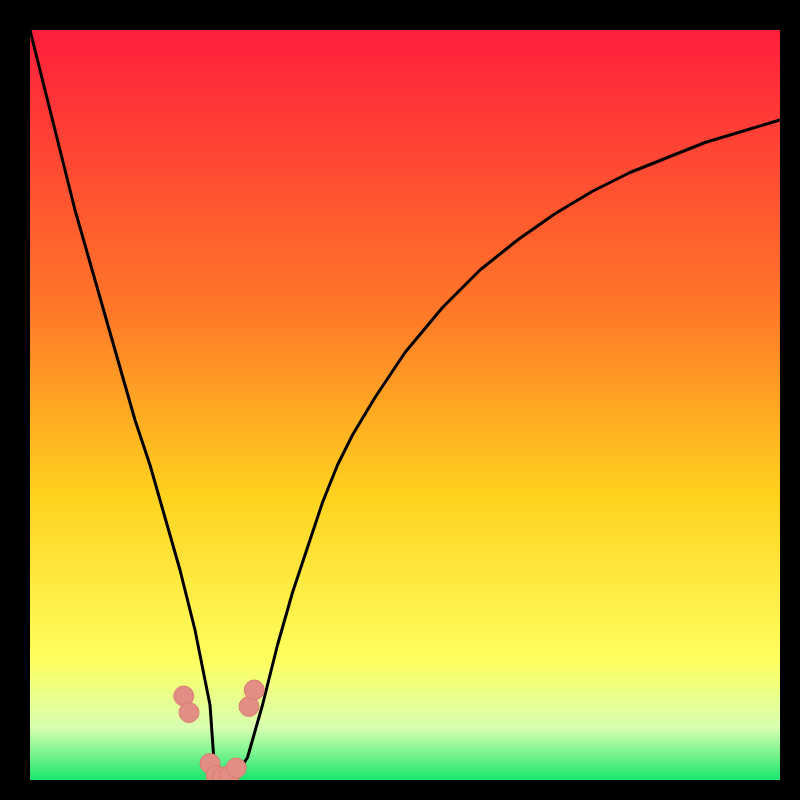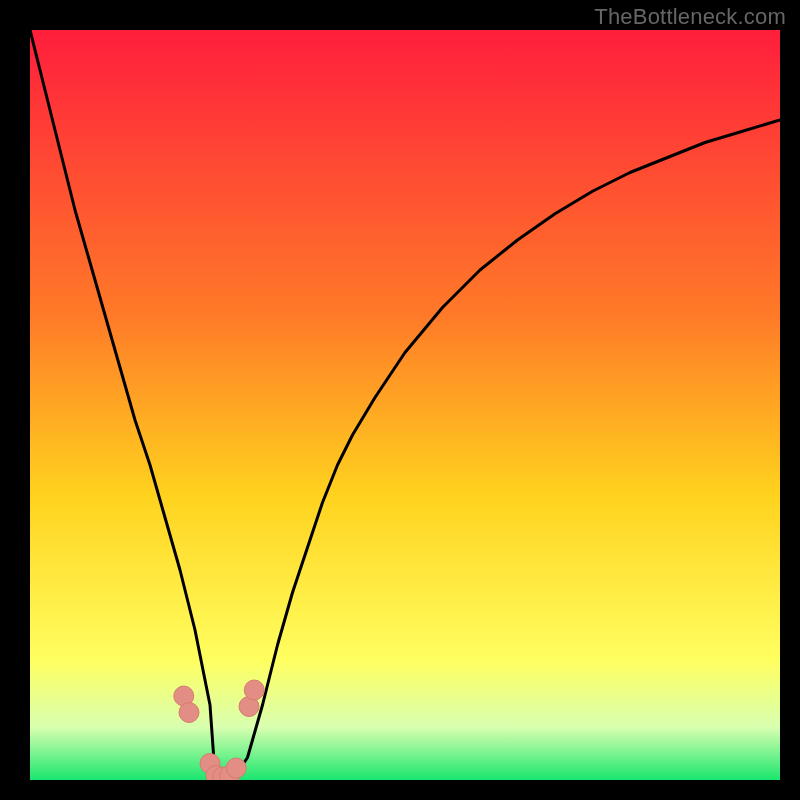--- a/index.html
+++ b/index.html
@@ -33,21 +33,20 @@
     top: 30px;
     width: 750px;
     height: 750px;
     overflow: hidden;
   }
 </style>
 </head>
 <body>
 <div class="outer">
 
-  <div class="watermark">TheBottleneck.com</div>
 
   <div class="plot">
     <svg id="chart-svg" width="750" height="750" viewBox="0 0 750 750" preserveAspectRatio="none">
       <defs>
         <linearGradient id="bgGrad" x1="0" y1="0" x2="0" y2="1">
           <stop id="g0" offset="0%" stop-color="#ff1e3c"></stop>
           <stop id="g1" offset="38%" stop-color="#ff7a28"></stop>
           <stop id="g2" offset="62%" stop-color="#ffd21e"></stop>
           <stop id="g3" offset="84%" stop-color="#ffff60"></stop>
           <stop id="g4" offset="93%" stop-color="#d8ffb0"></stop>

